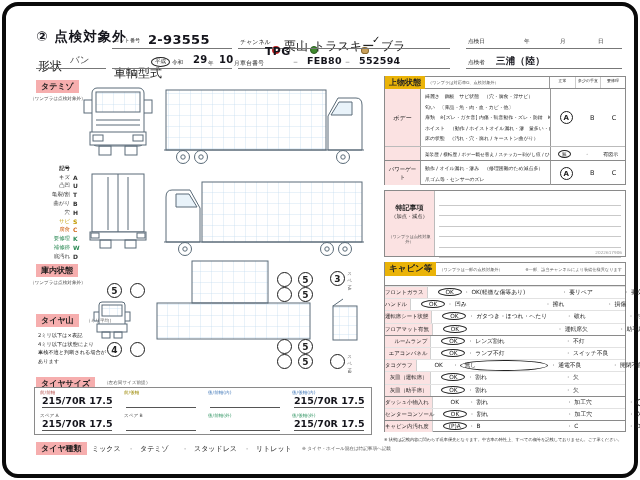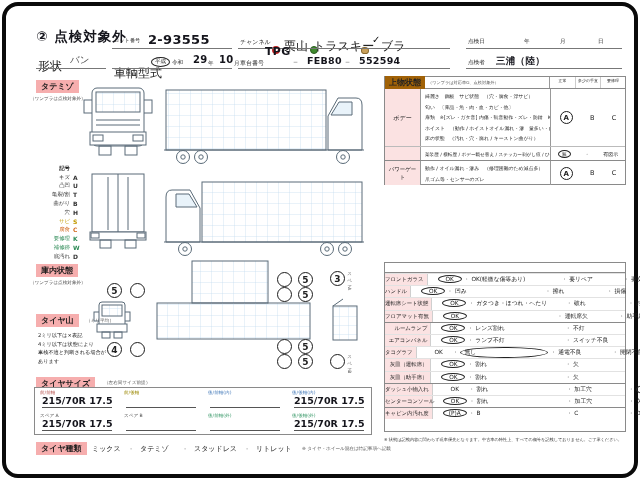--- a/index.html
+++ b/index.html
@@ -22,21 +22,21 @@
   .vtext{writing-mode:vertical-rl;font-size:4.5px;color:#555;letter-spacing:1px}
   
   #legend{position:absolute;left:22px;top:164px;width:62px}
   .lgrow{display:flex;align-items:center;height:8.8px}
   .lglabel{flex:1;text-align:right;font-size:5.4px;padding-right:3px;white-space:nowrap}
   .lgcode{width:11px;font-size:6px;font-weight:bold}
   
   .boxed{position:absolute;border:1px solid #8a8a8a;background:#fff}
   .pinkcell{background:#fbe2e2}
   .hdrstrip{display:flex;align-items:center;border-bottom:1px solid #8a8a8a}
-  .btitle{background:#a16207;font-weight:bold;font-size:8px;padding:1px 4px;white-space:nowrap}
+  .btitle{background:#eab308;font-weight:bold;font-size:8px;padding:1px 4px;white-space:nowrap}
   .ratehdr{display:flex;height:100%;border-left:1px solid #999}
   .ratehdr span{width:25px;font-size:4px;text-align:center;line-height:5px;padding-top:1px;border-left:1px solid #ccc;color:#333}
   .ratehdr span:first-child{border-left:none}
   .brow{display:flex;align-items:stretch}
   .blabel{width:36px;background:#fbe2e2;border-right:1px solid #999;display:flex;align-items:center;justify-content:center;
           font-size:6px;text-align:center;line-height:8px}
   .bcontent{flex:1;padding:2px 3px 0 4px;overflow:hidden}
   .bline{font-size:4.9px;line-height:10.6px;white-space:nowrap;color:#222}
   .brate{width:75px;border-left:1px solid #999;display:flex;align-items:center;justify-content:space-around;font-size:6.5px}
   .ring{display:inline-block;width:13px;height:13px;border:1.3px solid #1c1c1c;border-radius:50%;
@@ -417,22 +417,45 @@
 
       </div>
       <div class="brate">
         <span class="ring">A</span>
         <span>B</span>
         <span>C</span>
       </div>
     </div>
   </div>
 
+  <div class="boxed" style="left:384px;top:190px;width:242px;height:67px">
+    <div style="display:flex;height:100%">
+      <div class="pinkcell" style="width:50px;border-right:1px solid #bbb;text-align:center;padding-top:12px">
+        <div class="t7" style="font-weight:bold">特記事項</div>
+        <div class="t5">（加点・減点）</div>
+        <div class="t4 note" style="margin-top:14px;white-space:normal">（ワンプラは点検対象外）</div>
+      </div>
+      <div style="flex:1;position:relative;padding:4px 4px 0 4px">
+        <div class="rline"></div>
+        <div class="rline"></div>
+        <div class="rline"></div>
+        <div class="rline"></div>
+        <div class="rline"></div>
+        <div class="rline"></div>
+        <div class="abs t4" style="right:3px;bottom:1px;color:#999">2022617906</div>
+      </div>
+    </div>
+  </div>
 
   <div class="boxed" style="left:384px;top:262px;width:242px;height:170px">
+    <div class="hdrstrip" style="height:13px">
+      <span class="btitle" style="font-size:8.5px">キャビン等</span>
+      <span class="t4 note" style="padding-left:3px">（ワンプラは一部の点検対象外）</span>
+      <span class="t4 note" style="flex:1;text-align:right;padding-right:3px">※一部、該当チャンネルにより装備仕様異なります</span>
+    </div>
     <div style="height:10px;border-bottom:1px solid #8a8a8a"></div>
 
       <div class="crow">
         <div class="clabel">フロントガラス</div>
         <div class="copts"><span class="opt opt0 circ">OK</span><span class="dotsep">・</span><span class="opt opt1">OK(軽微な傷等あり)</span><span class="dotsep">・</span><span class="opt opt2">要リペア</span><span class="dotsep">・</span><span class="opt opt3">要交換</span></div>
       </div>
 
       <div class="crow">
         <div class="clabel">ハンドル</div>
         <div class="copts"><span class="opt opt0 circ">OK</span><span class="dotsep">・</span><span class="opt opt1">凹み</span><span class="dotsep">・</span><span class="opt opt2">擦れ</span><span class="dotsep">・</span><span class="opt opt3">損傷</span></div>

